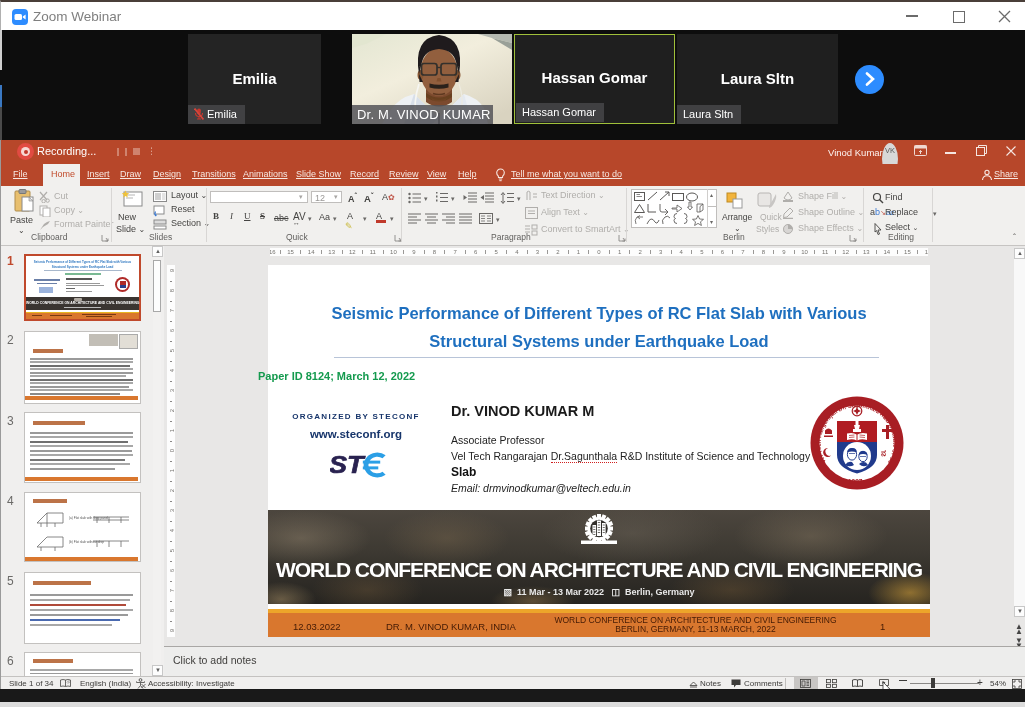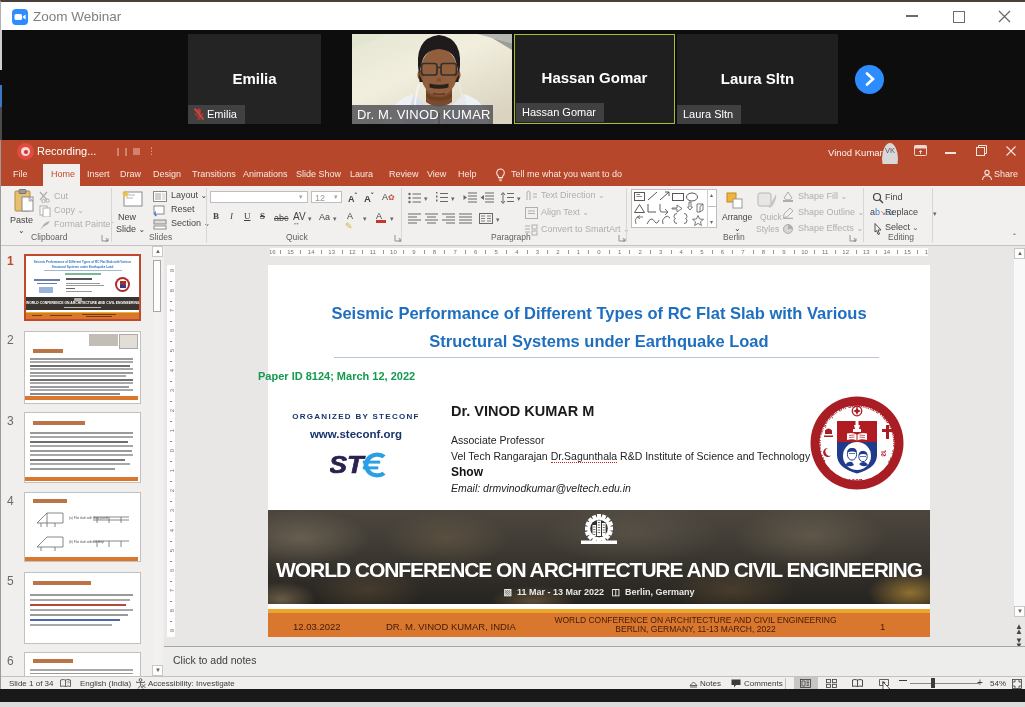--- a/index.html
+++ b/index.html
@@ -12,21 +12,21 @@
   .wbtn{color:#6b6b6b;font-size:13px;}
   
   #vstrip{left:0;top:30px;width:1025px;height:110px;background:#0d0d0d;}
   .tile{top:4px;height:90px;background:#242424;}
   .tile .bigname{width:100%;text-align:center;top:36px;color:#fff;font-weight:bold;font-size:15px;left:0;}
   .nlabel{left:0;bottom:0;height:19px;background:rgba(70,70,72,.88);color:#fff;font-size:11px;line-height:19px;padding:0 8px 0 6px;white-space:nowrap;}
   
   #ppt{left:0;top:140px;width:1025px;height:549px;background:#f1f0ee;border-left:1px solid #9a9a9a;box-sizing:border-box;}
   #ptitle{left:0;top:0;width:1025px;height:24px;background:#b7472a;}
   #pmenu{left:0;top:24px;width:1025px;height:22px;background:#b7472a;}
-  #pmenu .mtab{top:5px;color:#f7e8e2;font-size:9px;}
+  #pmenu .mtab{top:5px;color:#f7e8e2;font-size:9px;text-decoration:underline;}
   #ribbon{left:0;top:46px;width:1025px;height:60px;background:#f1f0ee;border-bottom:1px solid #c6c4c2;box-sizing:border-box;}
   .glabel{bottom:3px;font-size:8.5px;color:#605f5d;}
   .gsep{width:1px;background:#d8d6d4;top:2px;height:54px;}
   .r11{font-size:9px;color:#454442;}
   .rg11{font-size:9px;color:#b0aeab;}
   .icn{line-height:0;}
   .rn{font-size:6px;color:#75736f;line-height:7px;}
   
   #content{left:0;top:106px;width:1025px;height:430px;background:#e8e7e6;}
   #thumbs{left:0;top:0;width:150px;height:430px;background:#f0efee;}
@@ -171,21 +171,21 @@
     <div id="pmenu" class="abs">
       <div class="abs mtab" style="left:12px;">File</div>
       <div class="abs" style="left:42px;top:0;width:37px;height:22px;background:#f1f0ee;"></div>
       <div class="abs" style="left:50px;top:5px;font-size:9px;color:#c24c2c;">Home</div>
       <div class="abs mtab" style="left:86px;">Insert</div>
       <div class="abs mtab" style="left:119px;">Draw</div>
       <div class="abs mtab" style="left:152px;">Design</div>
       <div class="abs mtab" style="left:191px;">Transitions</div>
       <div class="abs mtab" style="left:242px;">Animations</div>
       <div class="abs mtab" style="left:295px;">Slide Show</div>
-      <div class="abs mtab" style="left:349px;">Laura</div>
+      <div class="abs mtab" style="left:349px;">Record</div>
       <div class="abs mtab" style="left:388px;">Review</div>
       <div class="abs mtab" style="left:426px;">View</div>
       <div class="abs mtab" style="left:457px;">Help</div>
       <svg class="abs" style="left:494px;top:4px" width="11" height="14" viewBox="0 0 11 14">
           <path d="M5.5 1 A3.8 3.8 0 0 1 9.3 4.8 Q9.3 6.8 7.8 7.9 L7.5 9.5 L3.5 9.5 L3.2 7.9 Q1.7 6.8 1.7 4.8 A3.8 3.8 0 0 1 5.5 1 Z" fill="none" stroke="#f7e8e2" stroke-width="1.1"></path>
           <path d="M3.8 11 L7.2 11 M4.3 12.7 L6.7 12.7" stroke="#f7e8e2" stroke-width="1"></path>
         </svg>
       <div class="abs mtab" style="left:510px;font-size:9px;">Tell me what you want to do</div>
       <svg class="abs" style="left:980px;top:5px" width="12" height="12" viewBox="0 0 12 12">
           <circle cx="6" cy="3.4" r="2.1" fill="none" stroke="#f7e8e2" stroke-width="1.1"></circle>
@@ -671,21 +671,21 @@
           <g stroke="#2b9fe6" fill="none">
             <path d="M56 7 A11 11 0 0 0 40 9 A13 13 0 0 0 40 25 A11 11 0 0 0 56 27" stroke-width="5"></path>
             <path d="M34 13.5 L52 13.5" stroke-width="3.6"></path>
             <path d="M34 20.5 L50 20.5" stroke-width="3.6"></path>
           </g>
         </svg>
 
         <div class="abs" style="left:183px;top:138px;font-weight:bold;font-size:14.5px;color:#1a1a1a;">Dr. VINOD KUMAR M</div>
         <div class="abs" style="left:183px;top:169px;font-size:10.5px;color:#222;">Associate Professor</div>
         <div class="abs" style="left:183px;top:185px;font-size:10.5px;color:#222;">Vel Tech Rangarajan <span style="border-bottom:1.5px dotted #d02020;">Dr.Sagunthala</span> R&amp;D Institute of Science and Technology</div>
-        <div class="abs" style="left:183px;top:200px;font-weight:bold;font-size:12px;color:#111;">Show</div>
+        <div class="abs" style="left:183px;top:200px;font-weight:bold;font-size:12px;color:#111;">Slab</div>
         <div class="abs" style="left:183px;top:217px;font-size:10.5px;font-style:italic;color:#222;">Email: drmvinodkumar@veltech.edu.in</div>
 
         <svg class="abs" style="left:541px;top:130px;" width="96" height="96" viewBox="0 0 96 96">
           <defs>
               <path id="sealarc" d="M17 67 A36.2 36.2 0 1 1 79 67"></path>
             </defs>
           <circle cx="48" cy="48" r="46.5" fill="#a81e24"></circle>
           <circle cx="48" cy="48" r="37.5" fill="#fff"></circle>
           <text font-size="5.6" font-weight="bold" fill="#a81e24" letter-spacing="0.1"><textPath href="#sealarc" startOffset="0%">Vel Tech Rangarajan Dr. Sagunthala R&amp;D Institute of Science and Technology</textPath></text>
           <text x="39" y="89" font-size="6.5" font-weight="bold" fill="#a81e24">1997</text>

